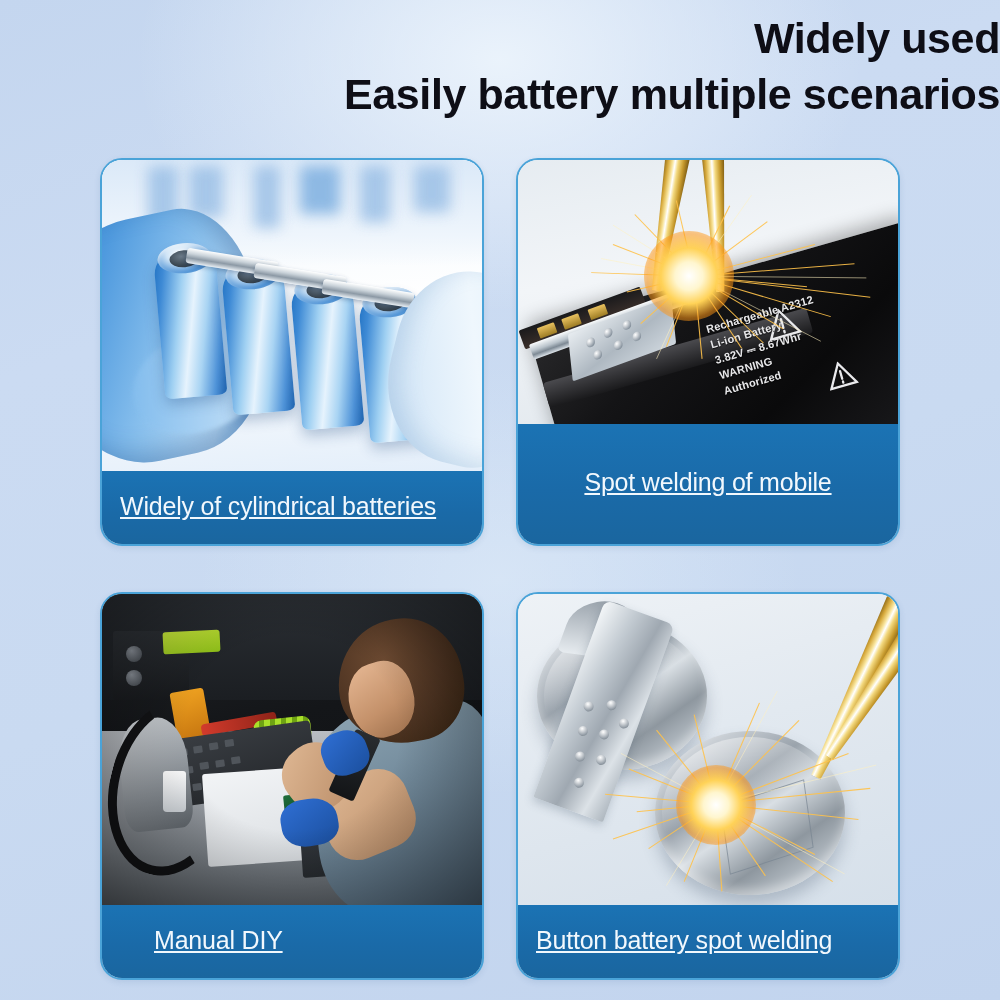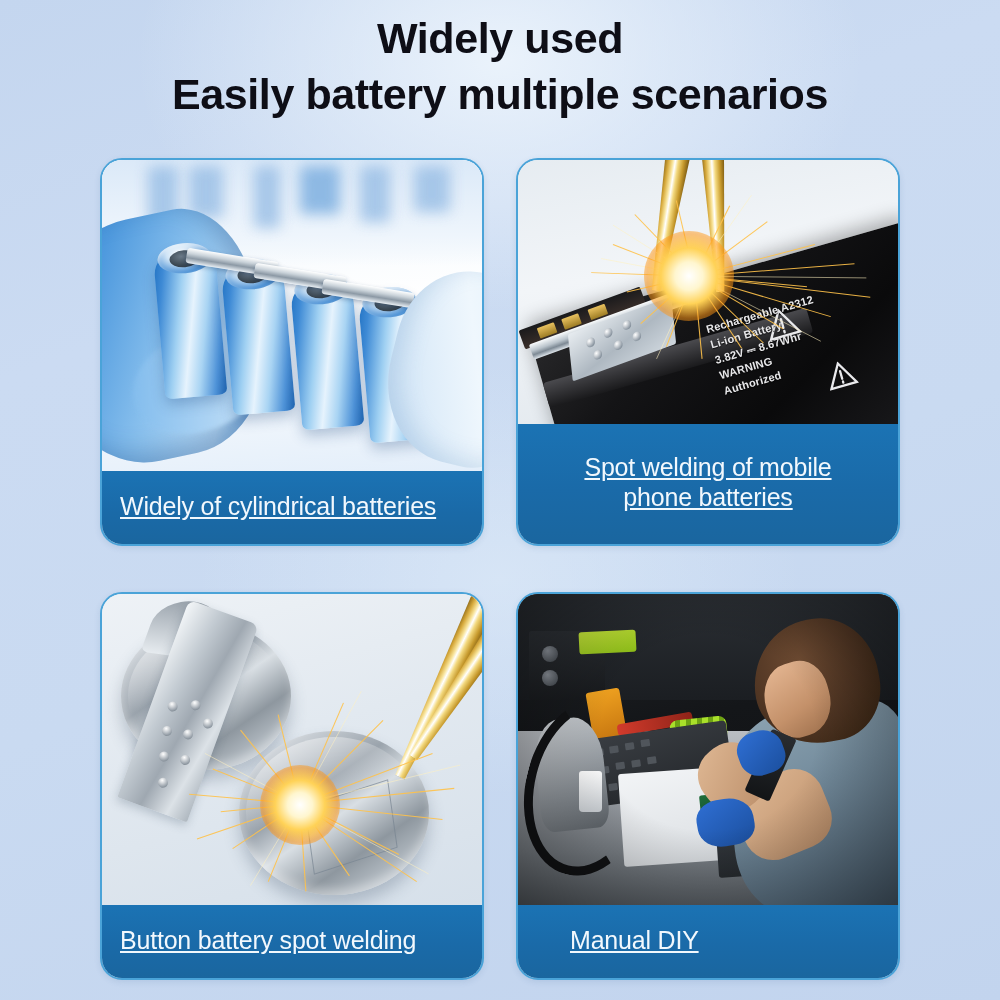--- a/index.html
+++ b/index.html
@@ -27,21 +27,21 @@
       linear-gradient(160deg, #c4d6ef 0%, #cbdbf2 28%, #c9daf1 55%, #c2d4ee 100%);
     overflow: hidden;
   }
 
   
   .headline {
     position: absolute;
     left: 0;
     top: 14px;
     width: 1000px;
-    text-align: center;
+    text-align: right;
     color: #0e0e16;
     font-weight: 700;
     letter-spacing: -0.4px;
     line-height: 1.16;
     text-rendering: optimizeLegibility;
   }
   .headline .line1 {
     display: block;
     font-size: 43px;
   }
@@ -610,22 +610,76 @@
                 <path d="M178 132 L236 40"></path>
                 <path d="M178 132 L96 74"></path>
             </g>
           </svg>
         </div>
         <div class="spark-core"></div>
       </div>
       <div class="card-caption two-line">
         <span class="caption-text">
           <span>Spot welding of mobile</span><br>
-          <span>phone batteries</span>
         </span>
+      </div>
+    </div>
+
+    <div class="card">
+      <div class="card-photo p4">
+        <div class="wall"></div>
+        <div class="bench"></div>
+
+        <div class="psu">
+          <span class="knob" style="left:16%;top:22%"></span>
+          <span class="knob" style="left:16%;top:56%"></span>
+        </div>
+        <div class="green-cloth"></div>
+        <div class="orange-tool"></div>
+        <div class="red-wire"></div>
+        <div class="green-coil"></div>
+
+        <div class="keyboard">
+          <span class="key" style="left:6%;top:18%"></span>
+          <span class="key" style="left:16%;top:16%"></span>
+          <span class="key" style="left:26%;top:14%"></span>
+          <span class="key" style="left:36%;top:13%"></span>
+          <span class="key" style="left:46%;top:12%"></span>
+          <span class="key" style="left:8%;top:44%"></span>
+          <span class="key" style="left:18%;top:42%"></span>
+          <span class="key" style="left:28%;top:40%"></span>
+          <span class="key" style="left:38%;top:39%"></span>
+          <span class="key" style="left:48%;top:38%"></span>
+          <span class="key" style="left:10%;top:70%"></span>
+          <span class="key" style="left:22%;top:68%"></span>
+          <span class="key" style="left:34%;top:66%"></span>
+          <span class="key" style="left:46%;top:64%"></span>
+        </div>
+
+        <div class="microscope"></div>
+        <div class="cable"></div>
+        <div class="bottle"></div>
+
+        <div class="mat"></div>
+        <div class="mat-dark"></div>
+        <div class="pcb-small"></div>
+
+        <div class="person-body"></div>
+        <div class="person-head"></div>
+        <div class="person-face"></div>
+        <div class="arm arm-u"></div>
+        <div class="arm arm-l"></div>
+        <div class="pen"></div>
+        <div class="glove gl-1"></div>
+        <div class="glove gl-2"></div>
+
+        <div class="vignette"></div>
+      </div>
+      <div class="card-caption indent">
+        <span class="caption-text">Manual DIY</span>
       </div>
     </div>
 
     <div class="card">
       <div class="card-photo p3">
         <div class="coin coin-a"></div>
         <div class="tab-curl"></div>
         <div class="tab">
           <span class="dimple" style="left:22%;top:48%"></span>
           <span class="dimple" style="left:50%;top:44%"></span>
@@ -672,69 +726,14 @@
             </g>
           </svg>
         </div>
         <div class="spark-core"></div>
       </div>
       <div class="card-caption">
         <span class="caption-text">Button battery spot welding</span>
       </div>
     </div>
 
-    <div class="card">
-      <div class="card-photo p4">
-        <div class="wall"></div>
-        <div class="bench"></div>
-
-        <div class="psu">
-          <span class="knob" style="left:16%;top:22%"></span>
-          <span class="knob" style="left:16%;top:56%"></span>
-        </div>
-        <div class="green-cloth"></div>
-        <div class="orange-tool"></div>
-        <div class="red-wire"></div>
-        <div class="green-coil"></div>
-
-        <div class="keyboard">
-          <span class="key" style="left:6%;top:18%"></span>
-          <span class="key" style="left:16%;top:16%"></span>
-          <span class="key" style="left:26%;top:14%"></span>
-          <span class="key" style="left:36%;top:13%"></span>
-          <span class="key" style="left:46%;top:12%"></span>
-          <span class="key" style="left:8%;top:44%"></span>
-          <span class="key" style="left:18%;top:42%"></span>
-          <span class="key" style="left:28%;top:40%"></span>
-          <span class="key" style="left:38%;top:39%"></span>
-          <span class="key" style="left:48%;top:38%"></span>
-          <span class="key" style="left:10%;top:70%"></span>
-          <span class="key" style="left:22%;top:68%"></span>
-          <span class="key" style="left:34%;top:66%"></span>
-          <span class="key" style="left:46%;top:64%"></span>
-        </div>
-
-        <div class="microscope"></div>
-        <div class="cable"></div>
-        <div class="bottle"></div>
-
-        <div class="mat"></div>
-        <div class="mat-dark"></div>
-        <div class="pcb-small"></div>
-
-        <div class="person-body"></div>
-        <div class="person-head"></div>
-        <div class="person-face"></div>
-        <div class="arm arm-u"></div>
-        <div class="arm arm-l"></div>
-        <div class="pen"></div>
-        <div class="glove gl-1"></div>
-        <div class="glove gl-2"></div>
-
-        <div class="vignette"></div>
-      </div>
-      <div class="card-caption indent">
-        <span class="caption-text">Manual DIY</span>
-      </div>
-    </div>
-
   </div>
 </div>
 
 </body></html>

